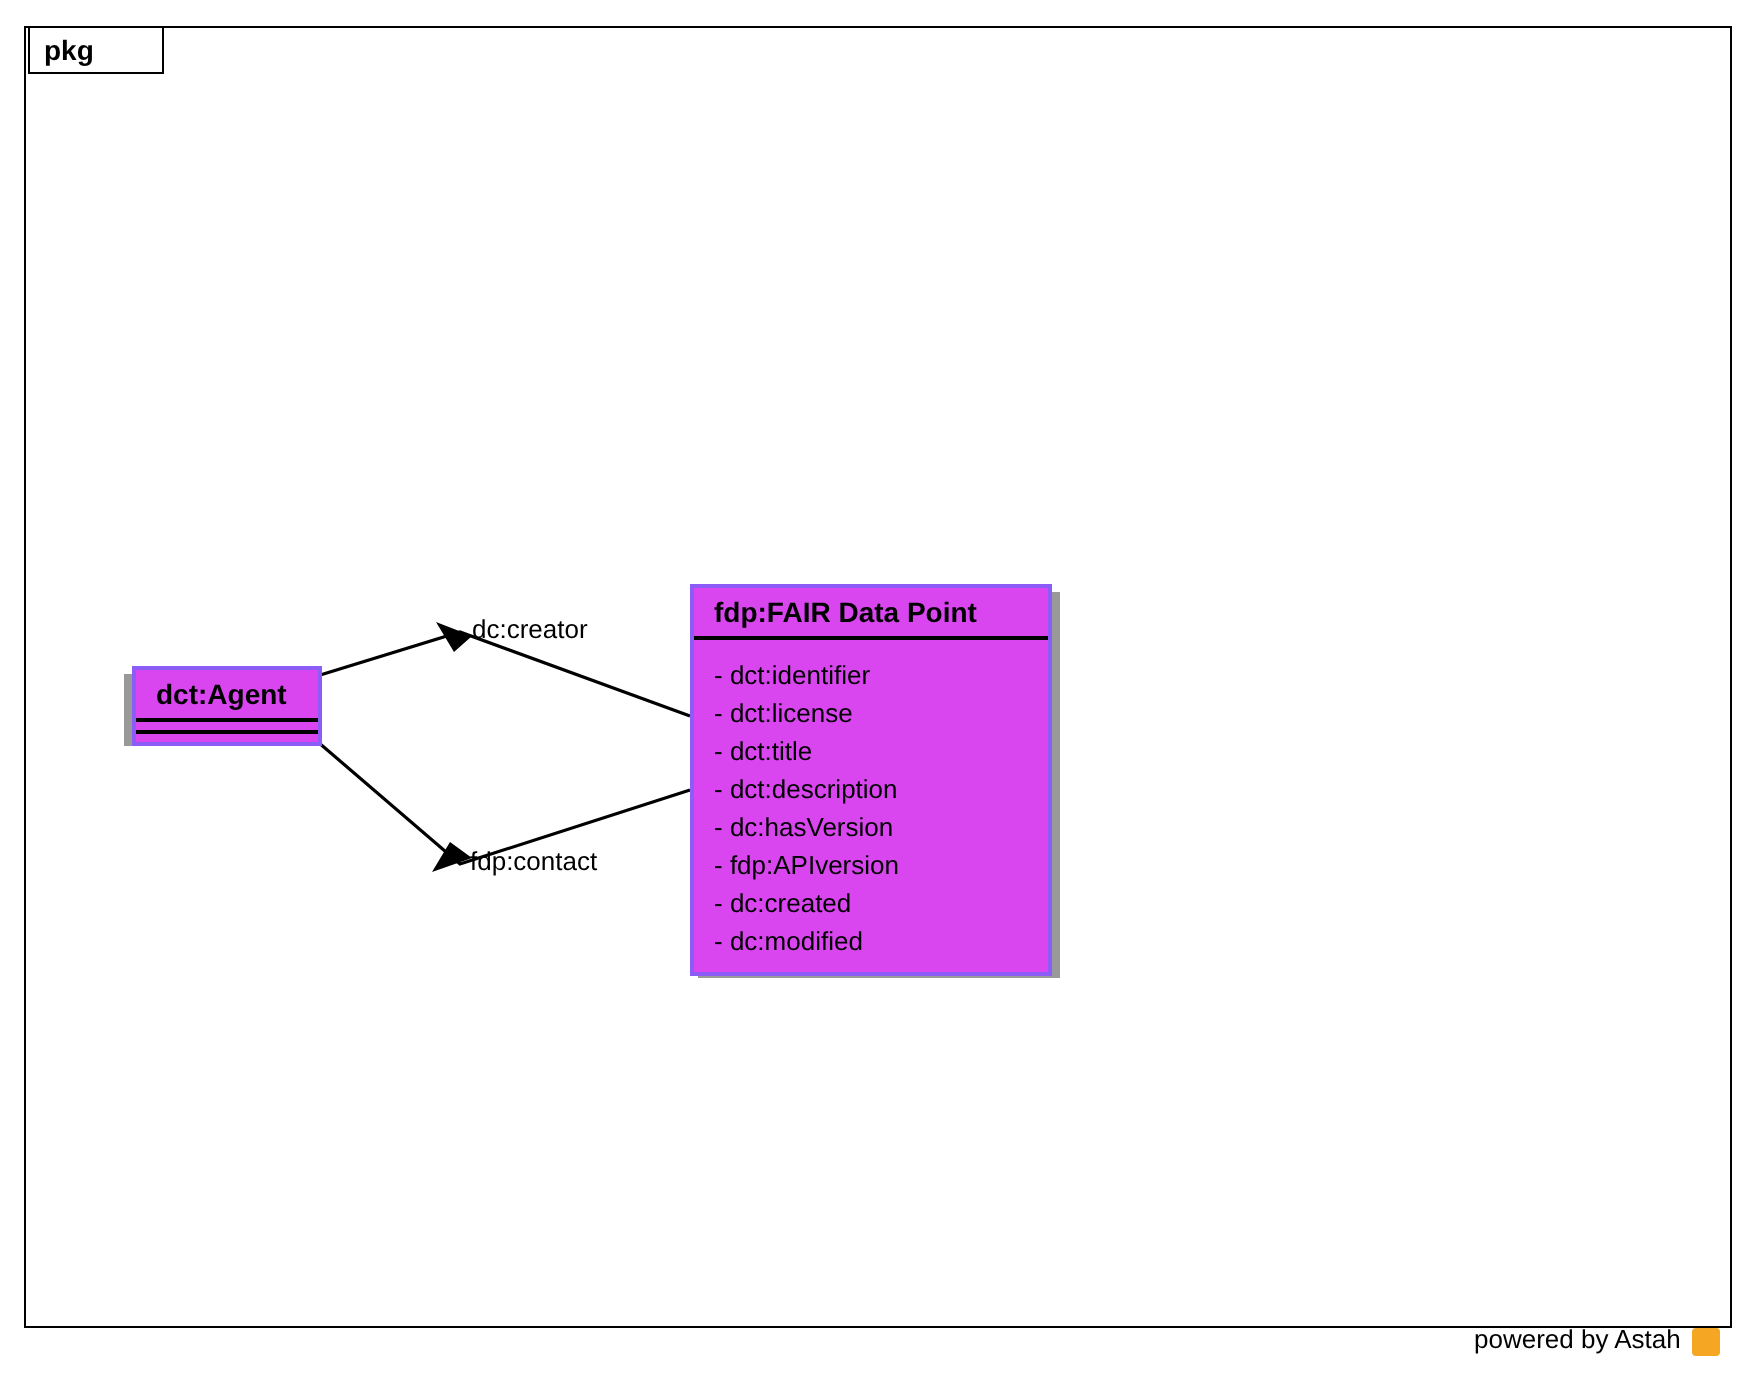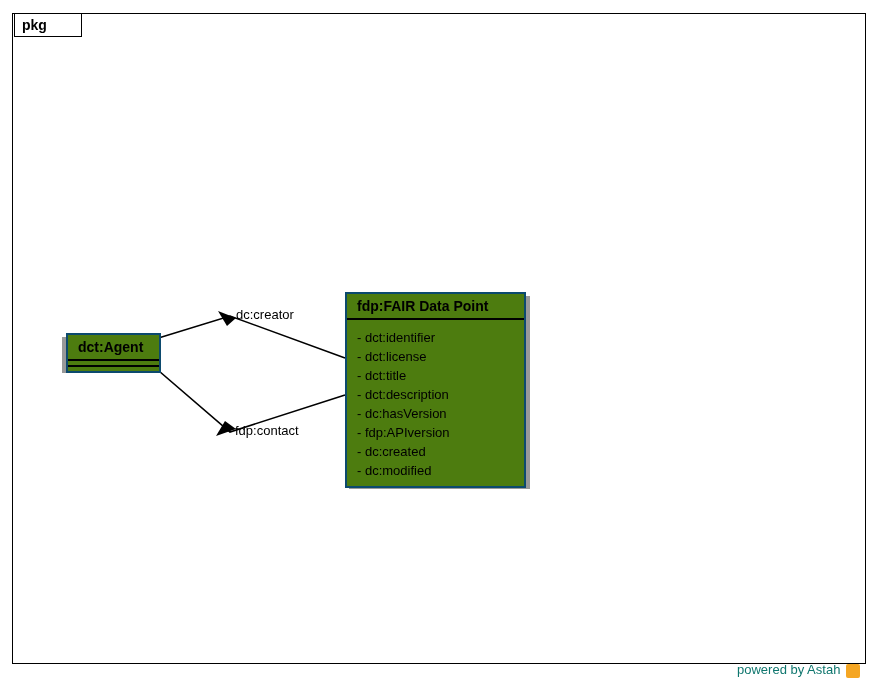--- a/index.html
+++ b/index.html
@@ -4,27 +4,27 @@
 <style>
   html,body{margin:0;padding:0;background:#fff;font-family:Verdana,Geneva,sans-serif;font-size:13px;color:#000}
   .canvas{position:relative;width:880px;height:684px}
   
   .frame{position:absolute;left:12px;top:13px;width:852px;height:649px;border:1px solid #000;background:#fff}
   
   .pkg-tab{position:absolute;left:14px;top:13px;width:68px;height:24px;border:1px solid #000;background:#fff;box-sizing:border-box}
   .pkg-label{position:absolute;left:22px;top:17px;font-weight:bold;font-size:14px}
   
   .shadow{position:absolute;background:#999}
-  .classbox{position:absolute;background:#4d7c0f;border:2px solid #0c4a6e;box-sizing:border-box}
+  .classbox{position:absolute;background:#d946ef;border:2px solid #8b5cf6;box-sizing:border-box}
   .class-title{border-bottom:2px solid #000;padding:4px 10px;font-weight:bold;font-size:14px;white-space:nowrap}
   .class-sep{border-bottom:2px solid #000;height:4px}
   .attr-list{padding:8px 10px 6px 10px}
   .attr{white-space:nowrap;font-size:13px;line-height:19px}
   
-  .footer{position:absolute;right:20px;bottom:6px;font-size:13px;color:#0f766e;font-family:Arial,sans-serif}
+  .footer{position:absolute;right:20px;bottom:6px;font-size:13px;color:#000000;font-family:Arial,sans-serif}
   .footer-badge{display:inline-block;width:14px;height:14px;background:#f5a623;vertical-align:middle;margin-left:2px;border-radius:2px}
   svg.lines{position:absolute;left:0;top:0;pointer-events:none}
   .rel-label{position:absolute;font-size:13px}
 </style>
 </head>
 <body>
 
 <div class="canvas">
 
   <div class="frame"></div>

